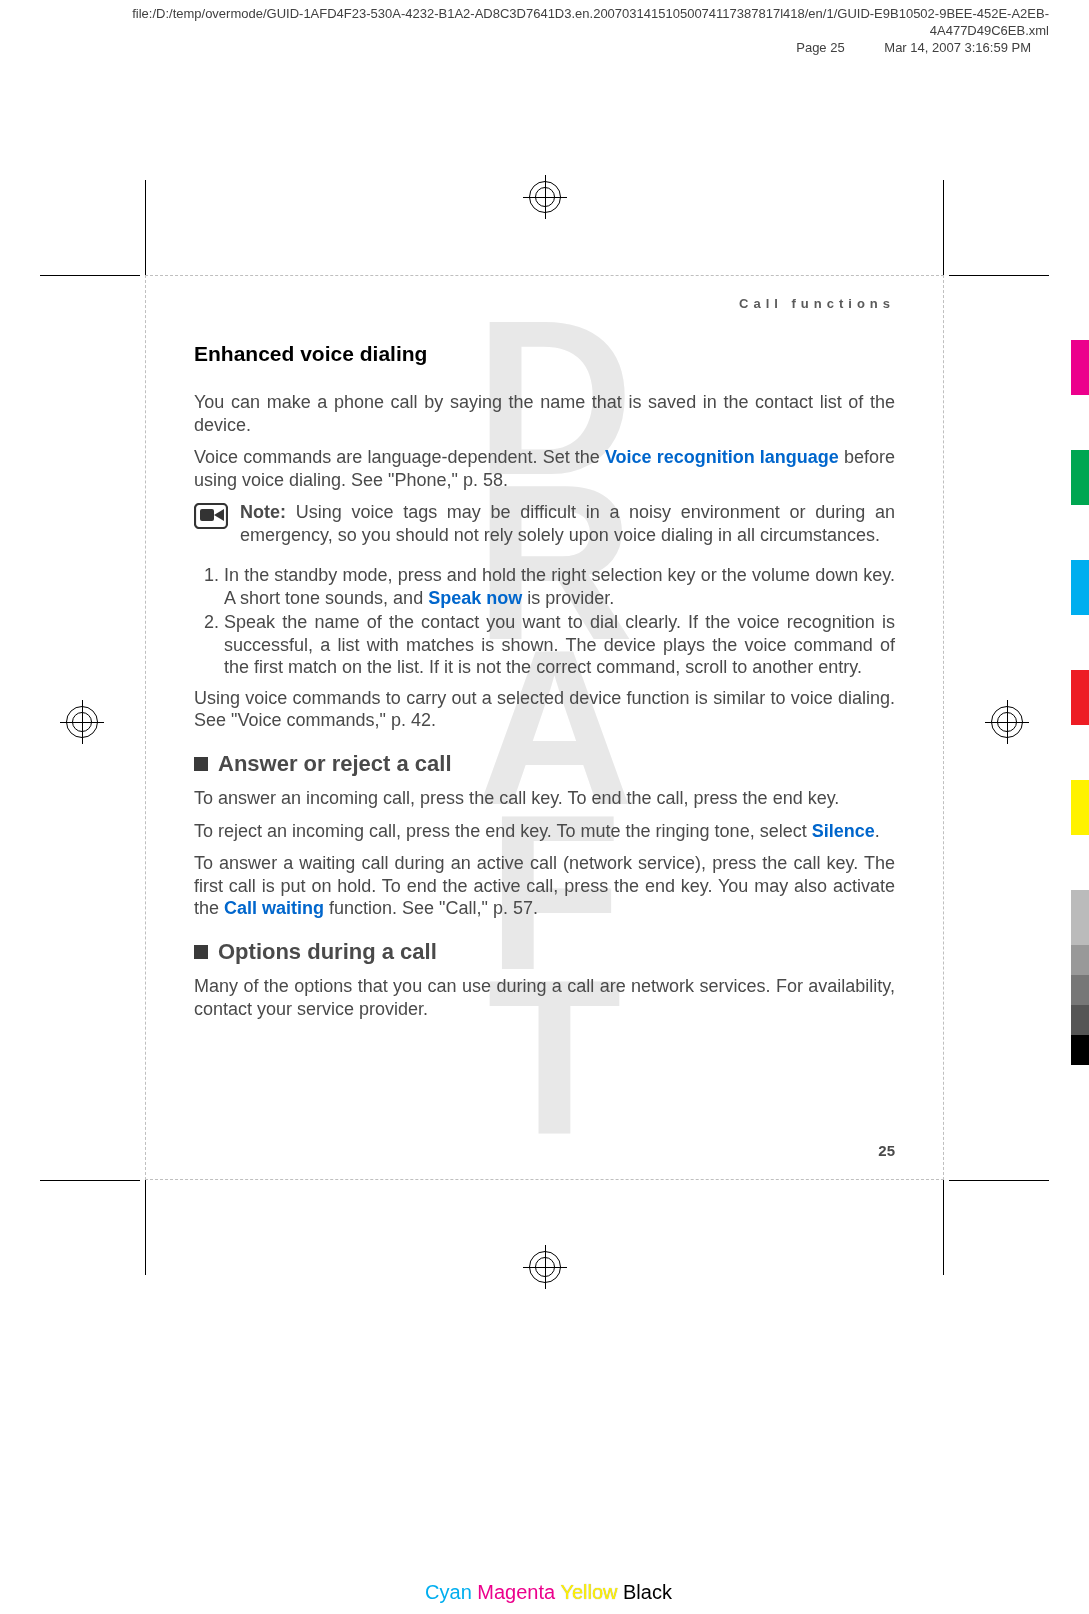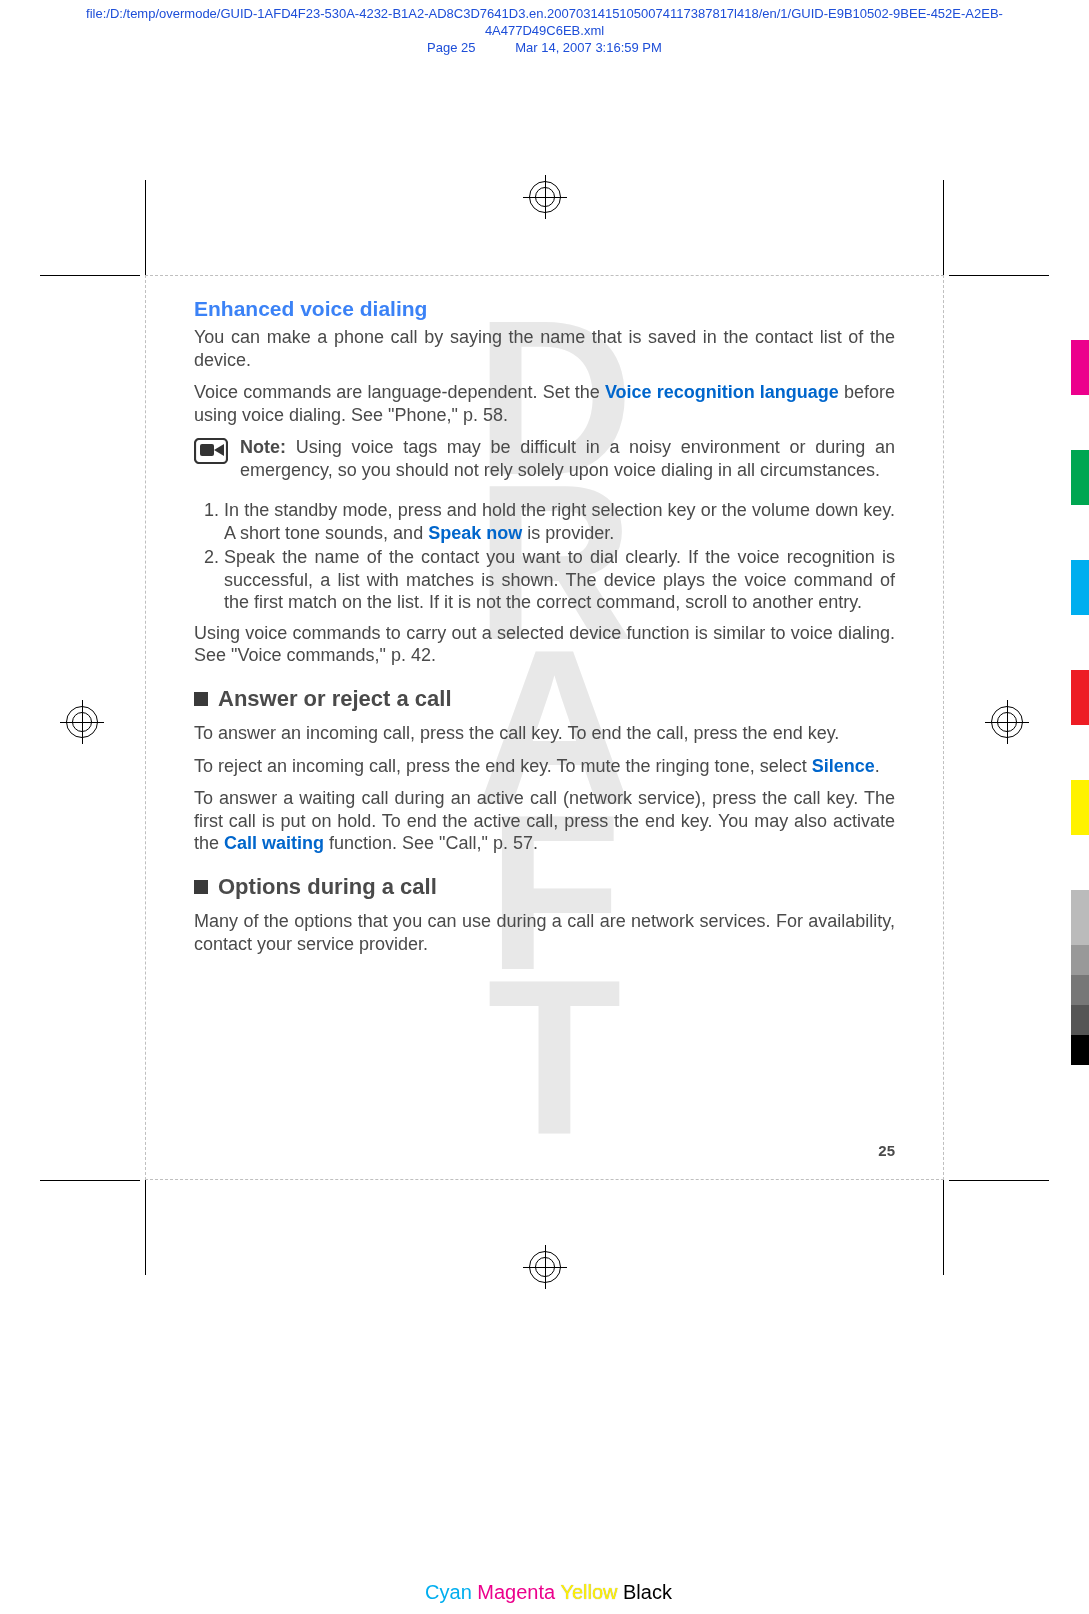--- a/index.html
+++ b/index.html
@@ -1,17 +1,17 @@
 <!DOCTYPE html>
 <html><head>
 <meta charset="utf-8">
 <style>
   html,body{margin:0;padding:0;background:#fff;color:#444;font-family:"Segoe UI",Arial,sans-serif}
   .page{width:1089px;height:1614px;position:relative;margin:0 auto;background:#fff}
-  .topmeta{font-size:13px;color:#1d4ed8;text-align:center;padding:6px 40px 0 40px;line-height:1.3}
+  .topmeta{font-size:13px;color:#404040;text-align:right;padding:6px 40px 0 40px;line-height:1.3}
   .topmeta .line2 span{margin:12px 18px}
   .cropmark{position:absolute;border-color:#000}
   .cm-tl-h{top:275px;left:40px;width:100px;border-top:1px solid #000}
   .cm-tl-v{top:180px;left:145px;height:95px;border-left:1px solid #000}
   .cm-tr-h{top:275px;right:40px;width:100px;border-top:1px solid #000}
   .cm-tr-v{top:180px;right:145px;height:95px;border-left:1px solid #000}
   .cm-bl-h{top:1180px;left:40px;width:100px;border-top:1px solid #000}
   .cm-bl-v{top:1180px;left:145px;height:95px;border-left:1px solid #000}
   .cm-br-h{top:1180px;right:40px;width:100px;border-top:1px solid #000}
   .cm-br-v{top:1180px;right:145px;height:95px;border-left:1px solid #000}
@@ -21,21 +21,21 @@
   .regmark .hz{position:absolute;top:50%;left:0;right:0;border-top:1px solid #000}
   .regmark .vt{position:absolute;left:50%;top:0;bottom:0;border-left:1px solid #000}
   .reg-top{top:175px;left:50%;margin-left:-22px}
   .reg-bottom{top:1245px;left:50%;margin-left:-22px}
   .reg-left{top:700px;left:60px}
   .reg-right{top:700px;right:60px}
   .pagebox{position:absolute;top:275px;left:145px;right:145px;height:905px;border:1px dashed #bfbfbf;box-sizing:border-box;padding:20px 48px 20px 48px}
   .runhead{text-align:right;font-size:13px;font-weight:700;letter-spacing:5px;color:#5a5a5a;margin-bottom:30px}
   .watermark{position:absolute;top:50%;left:50%;transform:translate(-50%,-50%);font-size:220px;font-weight:700;color:#e8e8e8;letter-spacing:-20px;line-height:0.75;text-align:center;pointer-events:none;z-index:0;font-family:Arial,Helvetica,sans-serif}
   .content{position:relative;z-index:1;font-size:18px;line-height:1.25;color:#4a4a4a}
-  h2.sub{font-size:21px;font-weight:700;color:#3b82f6;margin:0 0 4px 0}
+  h2.sub{font-size:21px;font-weight:700;color:#000000;margin:0 0 24px 0}
   h2.sect{font-size:22px;font-weight:700;color:#4a4a4a;margin:18px 0 10px 0}
   .sq{display:inline-block;width:14px;height:14px;background:#3a3a3a;margin-right:10px;vertical-align:baseline}
   p{margin:0 0 10px 0;text-align:justify}
   .hl{color:#0066cc;font-weight:700}
   .noteblock{display:flex;align-items:flex-start;margin-bottom:8px}
   .noteicon{flex:0 0 auto;margin-right:12px;margin-top:2px}
   .noteicon svg{display:block}
   ol.steps{margin:0 0 8px 0;padding-left:30px}
   ol.steps li{margin-bottom:2px;text-align:justify}
   .pagenum{position:absolute;bottom:20px;right:48px;font-weight:700;font-size:15px;color:#4a4a4a}
@@ -103,20 +103,21 @@
       <div style="background:#fff"></div>
     <div style="background:#bbb"></div>
     <div style="background:#999;height:30px"></div>
     <div style="background:#777;height:30px"></div>
     <div style="background:#555;height:30px"></div>
     <div style="background:#000;height:30px"></div>
   </div>
 
   <div class="pagebox">
     <div class="watermark">D<br>R<br>A<br>F<br>T</div>
+    <div class="runhead">Call functions</div>
 
     <div class="content">
       <h2 class="sub">Enhanced voice dialing</h2>
       <p>You can make a phone call by saying the name that is saved in the contact list of the device.</p>
       <p><span>Voice commands are language-dependent. Set the </span><span class="hl">Voice recognition language</span><span> before using voice dialing. See "Phone," p. 58.</span></p>
 
       <div class="noteblock">
         <span class="noteicon">
           <svg width="34" height="26" viewBox="0 0 34 26">
               <rect x="1" y="1" width="32" height="24" rx="4" fill="none" stroke="#333" stroke-width="2.2"></rect>

